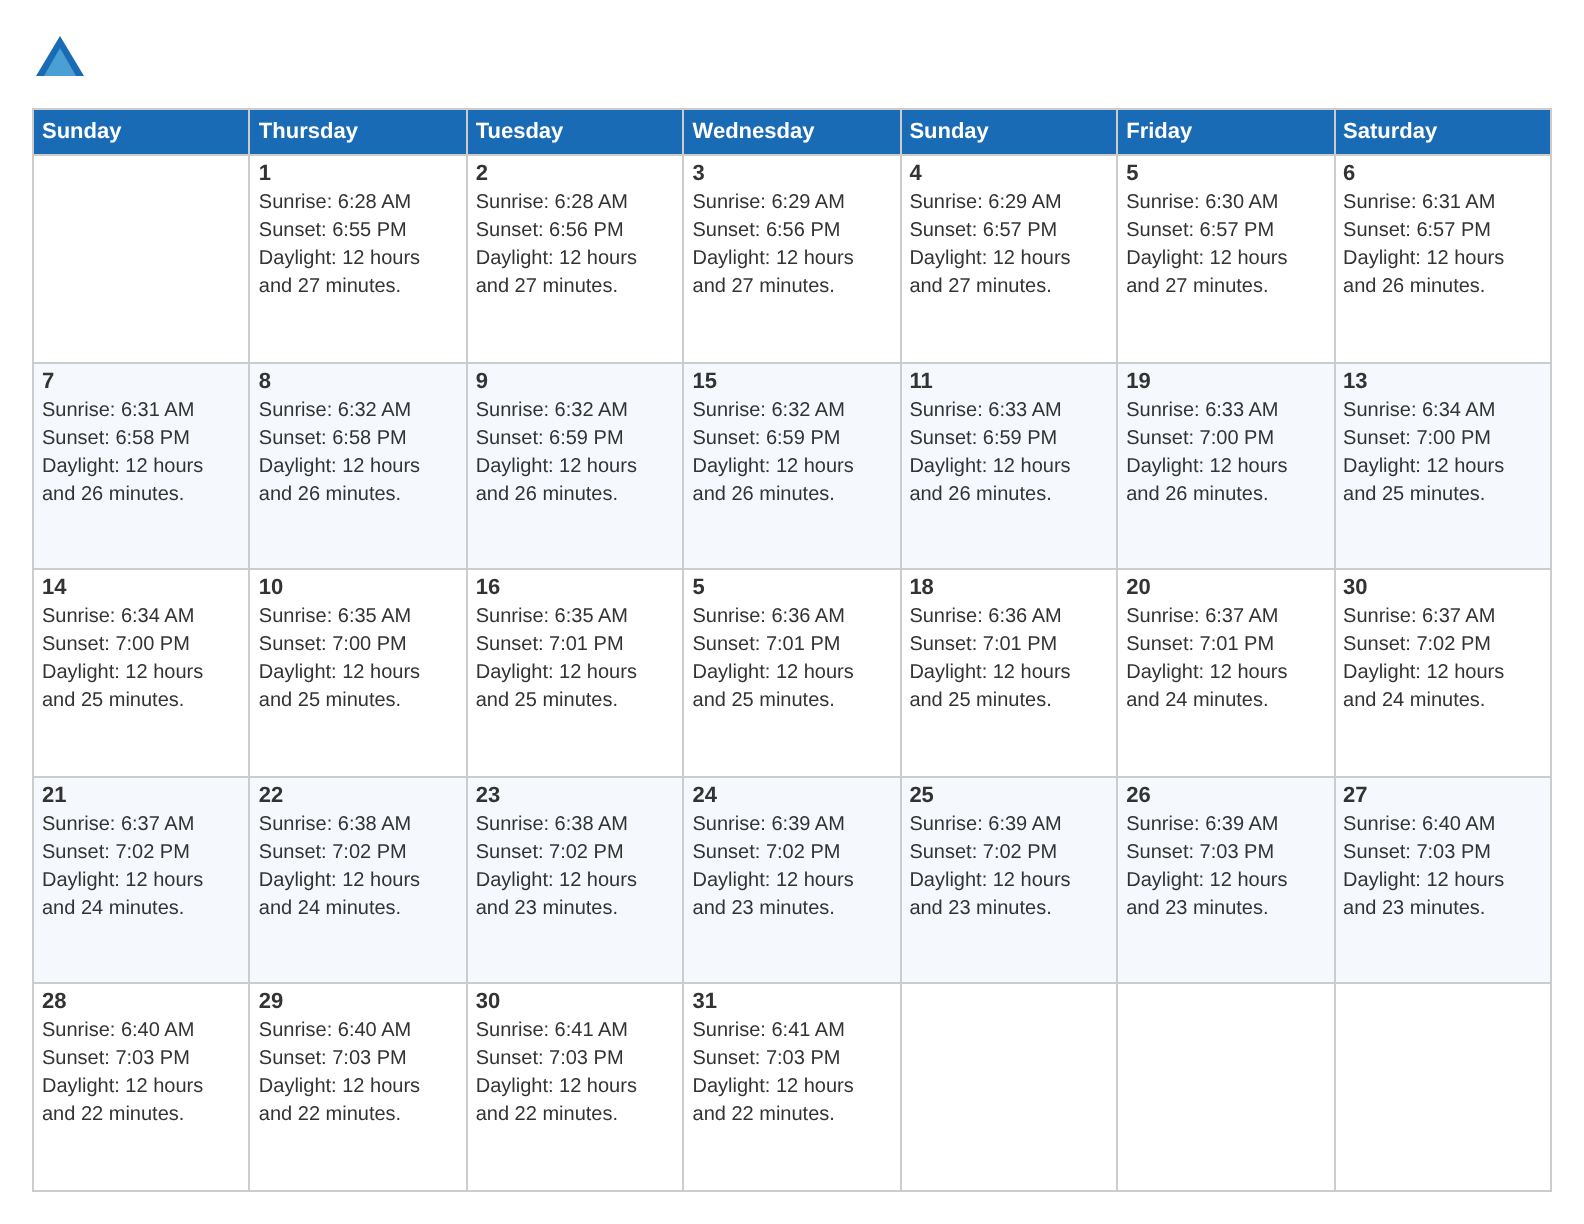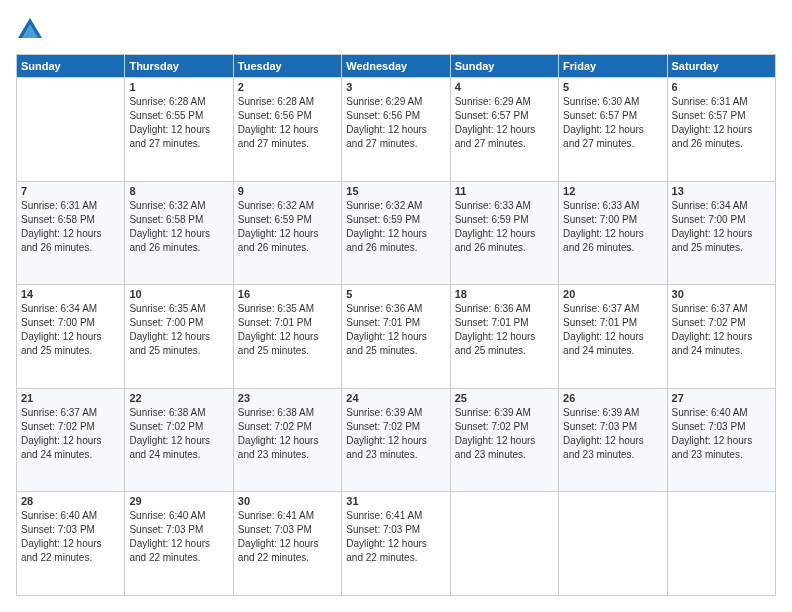--- a/index.html
+++ b/index.html
@@ -169,21 +169,21 @@
           </td>
           <td>
             <div class="day-number">15</div>
             <div class="day-info">Sunrise: 6:32 AM<br>Sunset: 6:59 PM<br>Daylight: 12 hours and 26 minutes.</div>
           </td>
           <td>
             <div class="day-number">11</div>
             <div class="day-info">Sunrise: 6:33 AM<br>Sunset: 6:59 PM<br>Daylight: 12 hours and 26 minutes.</div>
           </td>
           <td>
-            <div class="day-number">12</div>
+            <div class="day-number">19</div>
             <div class="day-info">Sunrise: 6:33 AM<br>Sunset: 7:00 PM<br>Daylight: 12 hours and 26 minutes.</div>
           </td>
           <td>
             <div class="day-number">13</div>
             <div class="day-info">Sunrise: 6:34 AM<br>Sunset: 7:00 PM<br>Daylight: 12 hours and 25 minutes.</div>
           </td>
         </tr>
         <tr>
           <td>
             <div class="day-number">14</div>

